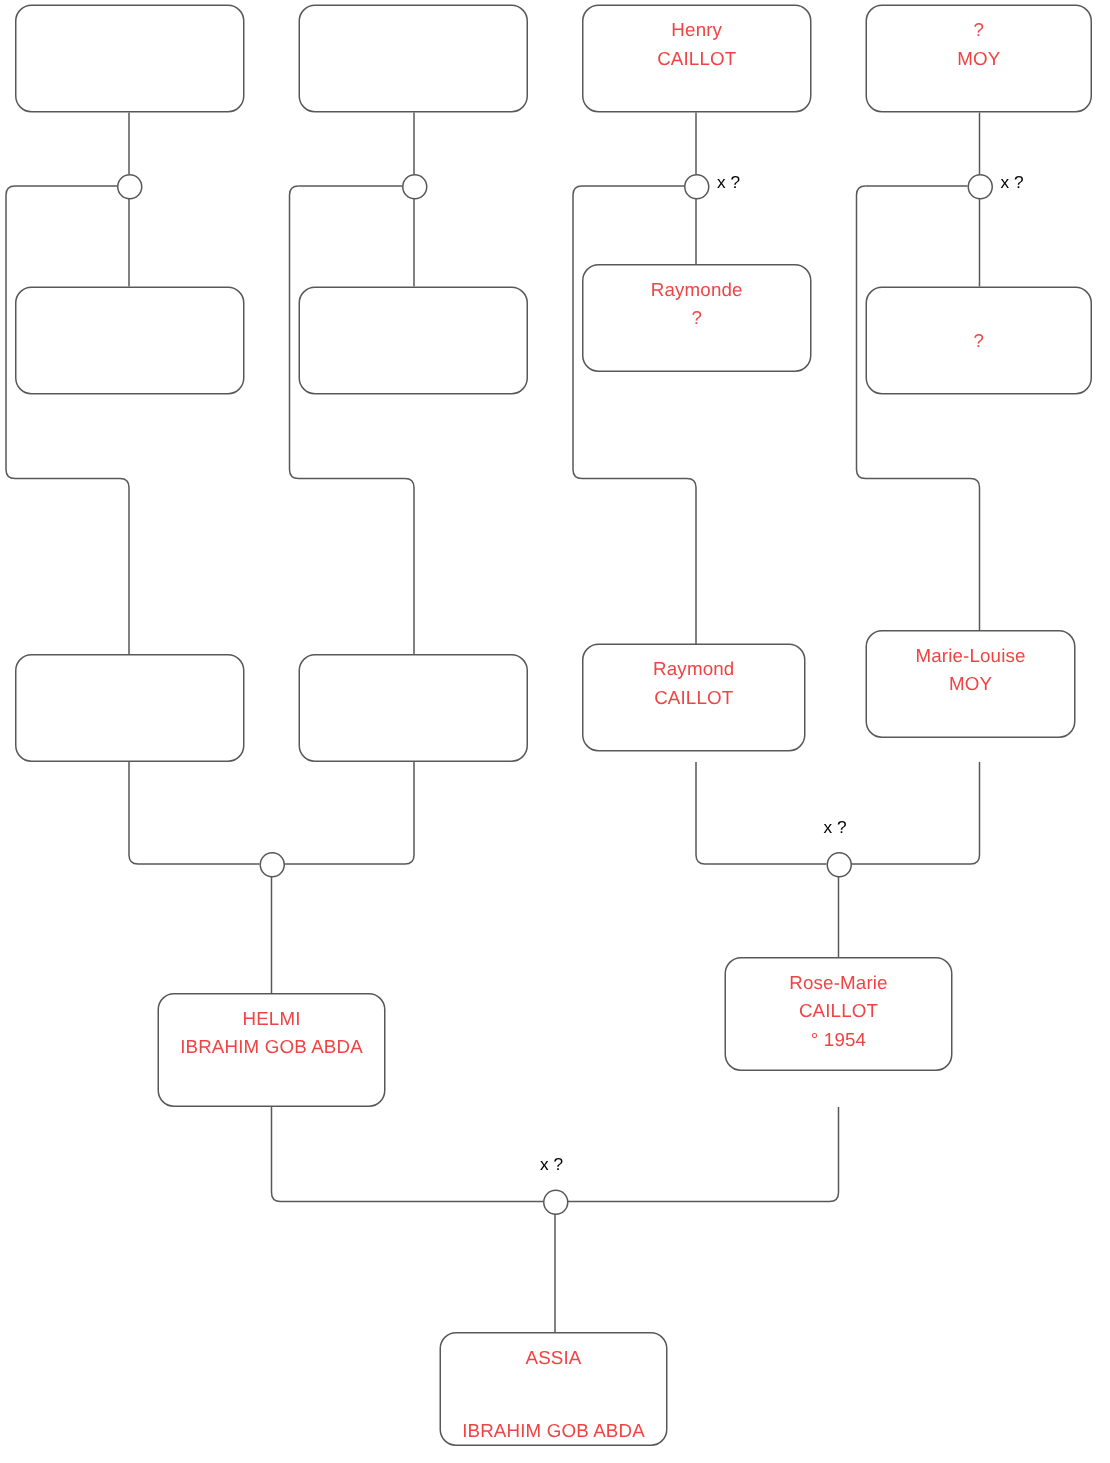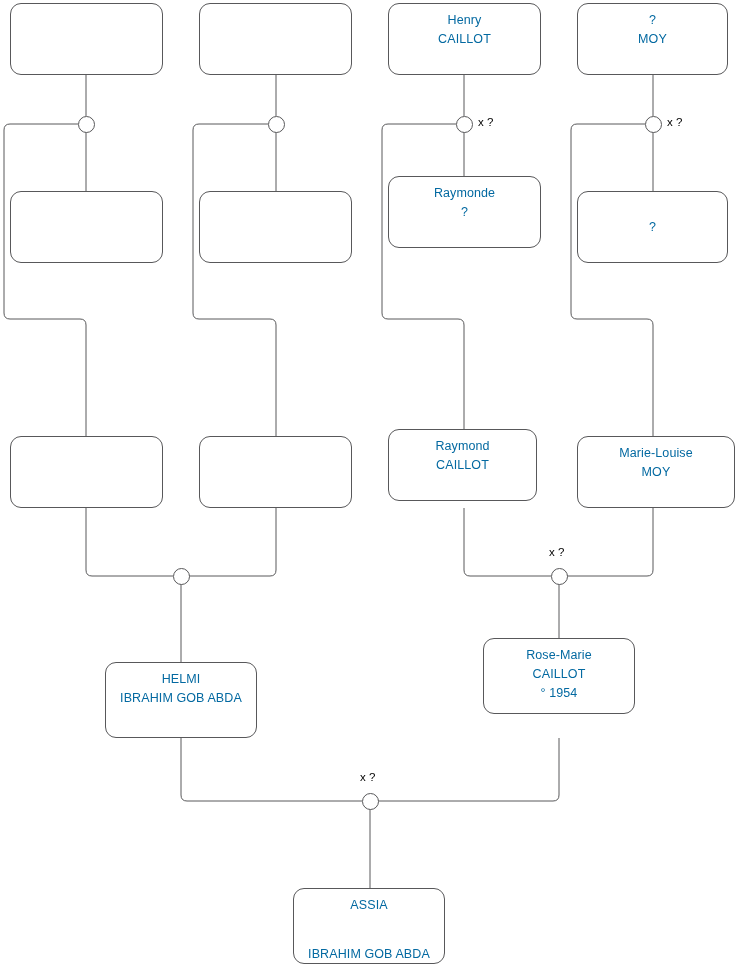--- a/index.html
+++ b/index.html
@@ -40,21 +40,21 @@
     overflow: hidden;
     z-index: 3;
   }
   .person-box.vcenter {
     justify-content: center;
     padding-top: 0;
   }
   .person-line {
     font-size: 12.5px;
     line-height: 19px;
-    color: #0369a1;
+    color: #ef4444;
     white-space: nowrap;
     letter-spacing: 0.1px;
   }
   .union-node {
     position: absolute;
     width: 17px;
     height: 17px;
     box-sizing: border-box;
     border: 1px solid #58585a;
     border-radius: 50%;
@@ -121,21 +121,21 @@
       </div>
       <div class="person-box vcenter" style="left: 577px; top: 191px; width: 151px; height: 72px;">
         <div class="person-line">?</div>
       </div>
       <div class="person-box" style="left: 10px; top: 436px; width: 153px; height: 72px;"></div>
       <div class="person-box" style="left: 199px; top: 436px; width: 153px; height: 72px;"></div>
       <div class="person-box" style="left: 388px; top: 429px; width: 149px; height: 72px;">
         <div class="person-line">Raymond</div>
         <div class="person-line">CAILLOT</div>
       </div>
-      <div class="person-box" style="left: 577px; top: 436px; width: 158px; height: 72px;">
+      <div class="person-box" style="left: 577px; top: 420px; width: 140px; height: 72px;">
         <div class="person-line">Marie-Louise</div>
         <div class="person-line">MOY</div>
       </div>
       <div class="person-box" style="left: 105px; top: 662px; width: 152px; height: 76px; text-align: right;">
         <div class="person-line">HELMI</div>
         <div class="person-line">IBRAHIM GOB ABDA</div>
       </div>
       <div class="person-box" style="left: 483px; top: 638px; width: 152px; height: 76px;">
         <div class="person-line">Rose-Marie</div>
         <div class="person-line">CAILLOT</div>

